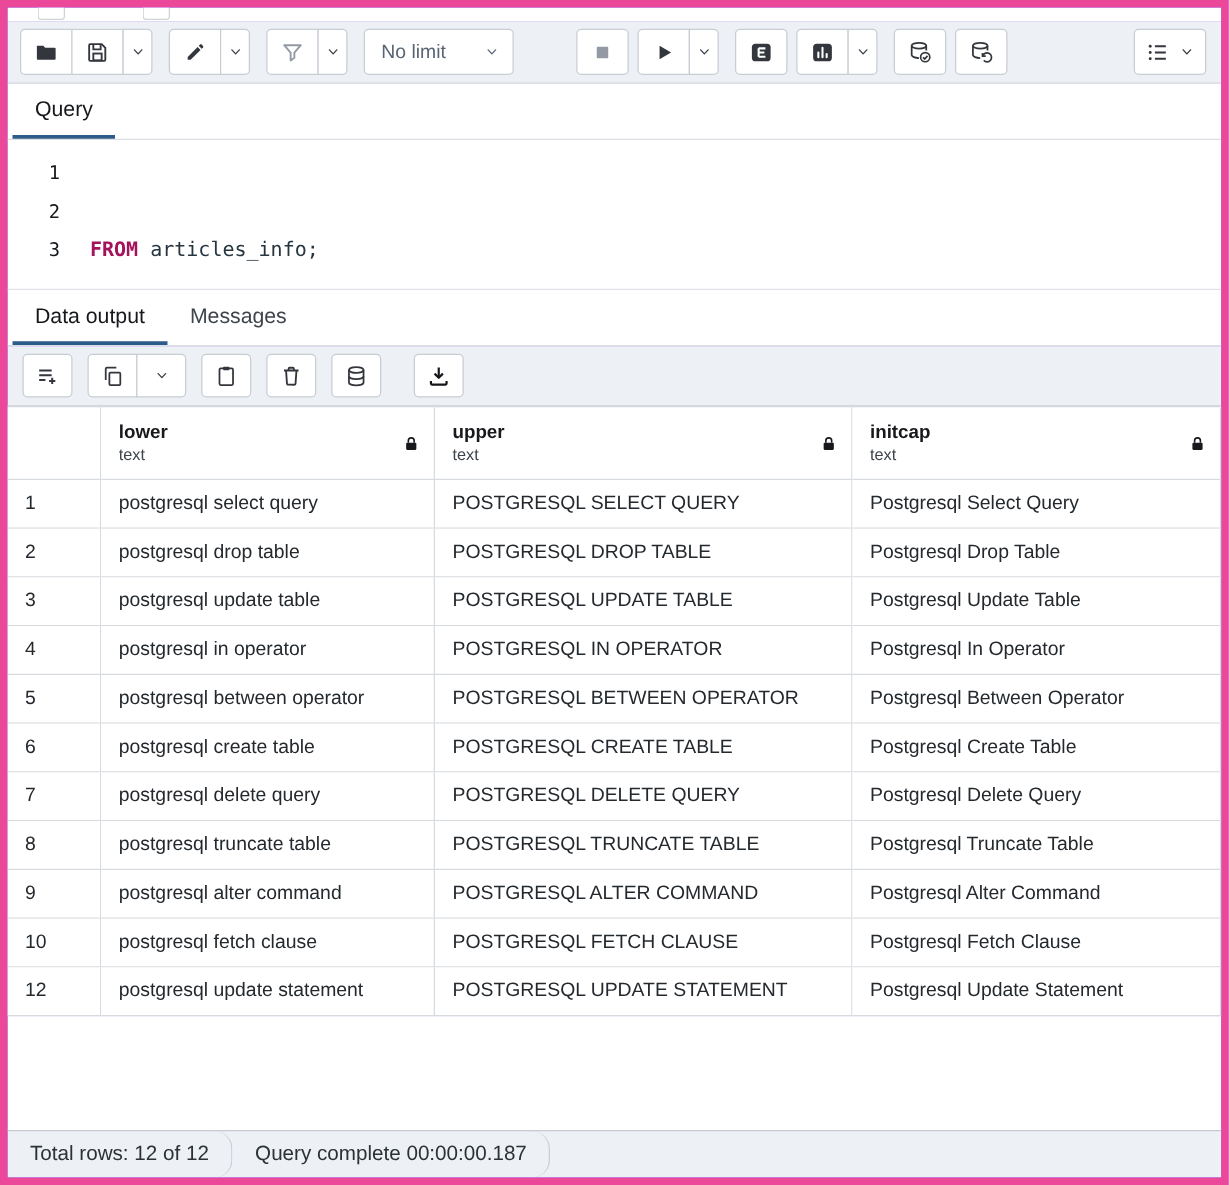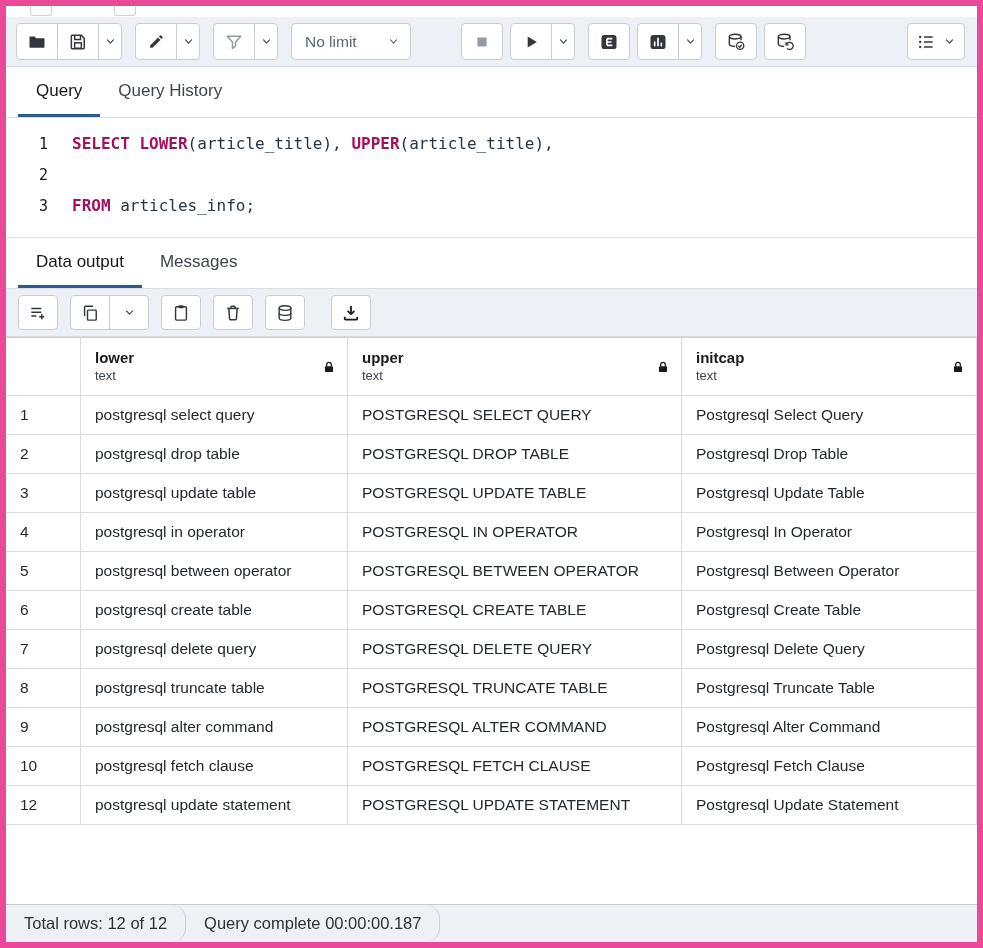--- a/index.html
+++ b/index.html
@@ -52,21 +52,21 @@
   .dd .icon svg, .cv svg{ width:13px; height:13px; }
   .wide .cv{ color:#5a6574; }
 
   .data-toolbar{ height:48px; padding:0 12px; }
   .data-toolbar .tbtn{ height:35px; min-width:40px; }
   .data-toolbar .btn-group{ margin-right:12px; }
   .data-toolbar .btn-group.gap-lg{ margin-left:14px; }
 
   
   .tabs{ display:flex; background:#fff; border-bottom:1px solid #dadde1;
-         padding-left:12px; height:51px; flex:0 0 auto; }
+         padding-left:4px; height:45px; flex:0 0 auto; }
   .tab{ display:flex; align-items:center; padding:0 18px; font-size:17px;
         color:#3f444a; border-bottom:3px solid transparent; cursor:pointer; }
   .tab.active{ color:#15171a; border-bottom-color:var(--accent); }
 
   
   .editor{ height:120px; padding-top:10px; background:#fff; flex:0 0 auto;
            font-family:"DejaVu Sans Mono", monospace; font-size:16px;
            border-bottom:1px solid #e0e3e7; cursor:text; }
   .code-line{ display:flex; height:31px; align-items:center; }
   .gutter{ width:66px; flex:0 0 auto; text-align:right; padding-right:24px;
@@ -271,27 +271,25 @@
             <svg viewBox="0 0 24 24">
               <path d="M6.5 9l5.5 6 5.5-6" fill="none" stroke="currentColor" stroke-width="2" stroke-linecap="round" stroke-linejoin="round"></path>
             </svg>
           </span>
         </button>
       </div>
     </div>
 
   <div class="tabs" id="query-tabs">
       <div class="tab active">Query</div>
-      <div class="tab">Query History</div>
     </div>
 
   <div class="editor" id="sql-editor">
       <div class="code-line">
         <div class="gutter">1</div>
-        <div class="code"><span class="kw">SELECT</span><span class="pl"> </span><span class="kw">LOWER</span><span class="pl">(article_title), </span><span class="kw">UPPER</span><span class="pl">(article_title),</span></div>
       </div>
       <div class="code-line">
         <div class="gutter">2</div>
       </div>
       <div class="code-line">
         <div class="gutter">3</div>
         <div class="code"><span class="kw">FROM</span><span class="pl"> articles_info;</span></div>
       </div>
     </div>
 

